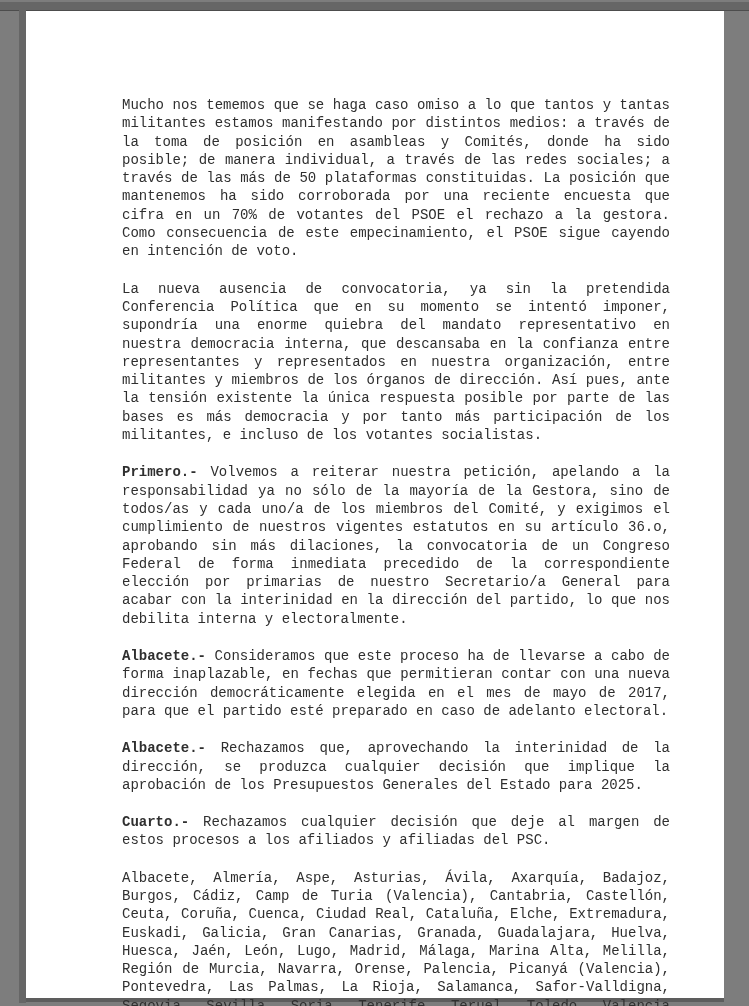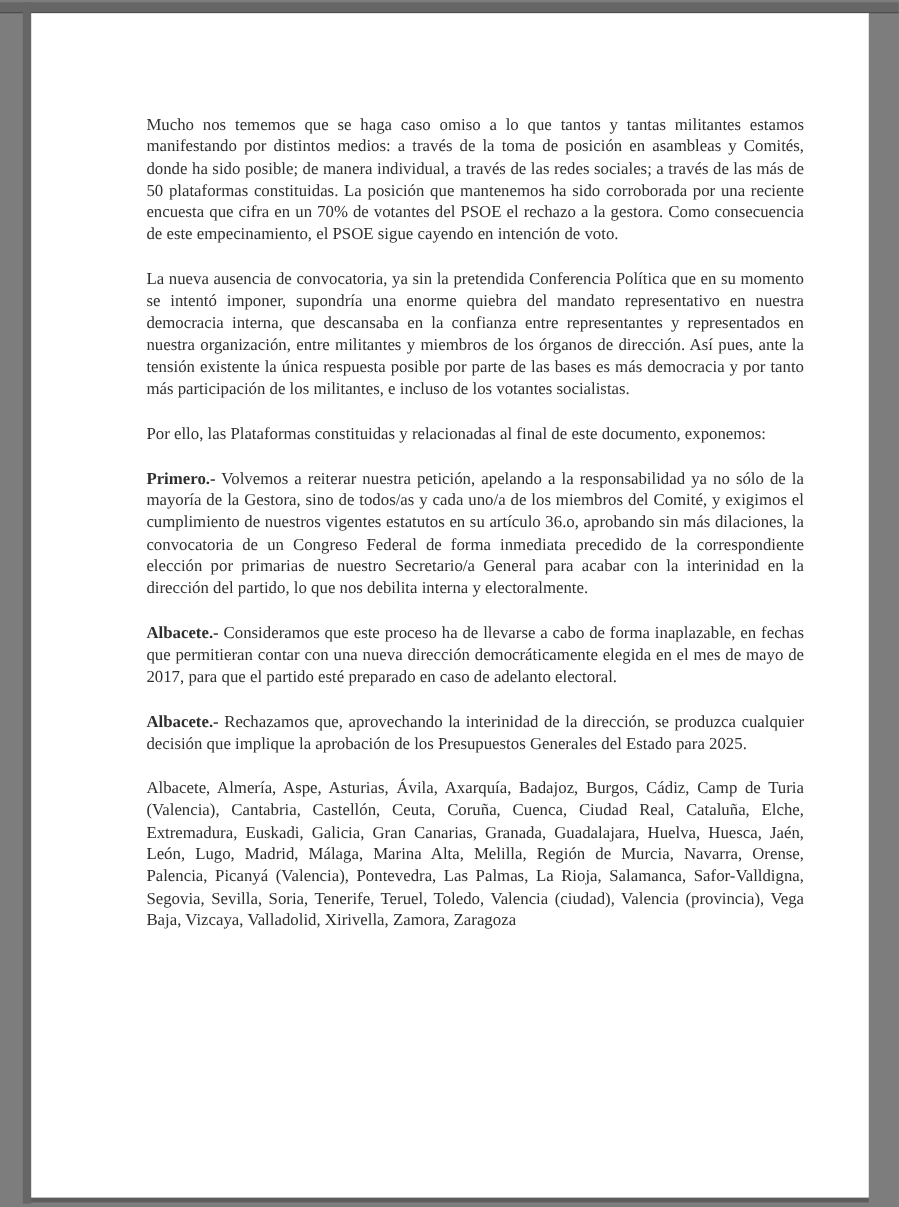--- a/index.html
+++ b/index.html
@@ -7,21 +7,21 @@
     padding: 0;
     width: 749px;
     height: 1006px;
     background: #7d7d7d;
     overflow: hidden;
   }
   .canvas {
     position: relative;
     width: 749px;
     height: 792px;
-    font-family: Liberation Serif, serif;
+    font-family: Liberation Mono, monospace;
   }
   
   .top-shadow {
     position: absolute;
     left: 0;
     top: 2px;
     width: 749px;
     height: 8px;
     background: #666666;
     border-bottom: 1px solid #4d4d4d;
@@ -68,26 +68,26 @@
   <div class="top-shadow"></div>
   <div class="left-shadow"></div>
 
   <div class="page">
     <div class="content">
 
       <p class="para"><b class="lead"></b><span>Mucho nos tememos que se haga caso omiso a lo que tantos y tantas militantes estamos manifestando por distintos medios: a través de la toma de posición en asambleas y Comités, donde ha sido posible; de manera individual, a través de las redes sociales; a través de las más de 50 plataformas constituidas. La posición que mantenemos ha sido corroborada por una reciente encuesta que cifra en un 70% de votantes del PSOE el rechazo a la gestora. Como consecuencia de este empecinamiento, el PSOE sigue cayendo en intención de voto.</span></p>
 
       <p class="para"><b class="lead"></b><span>La nueva ausencia de convocatoria, ya sin la pretendida Conferencia Política que en su momento se intentó imponer, supondría una enorme quiebra del mandato representativo en nuestra democracia interna, que descansaba en la confianza entre representantes y representados en nuestra organización, entre militantes y miembros de los órganos de dirección. Así pues, ante la tensión existente la única respuesta posible por parte de las bases es más democracia y por tanto más participación de los militantes, e incluso de los votantes socialistas.</span></p>
 
-      <p class="para"><b class="lead"></b><span>Por ello, las Plataformas constituidas y relacionadas al final de este documento, exponemos:</span></p>
 
       <p class="para"><b class="lead">Primero.-</b><span> Volvemos a reiterar nuestra petición, apelando a la responsabilidad ya no sólo de la mayoría de la Gestora, sino de todos/as y cada uno/a de los miembros del Comité, y exigimos el cumplimiento de nuestros vigentes estatutos en su artículo 36.o, aprobando sin más dilaciones, la convocatoria de un Congreso Federal de forma inmediata precedido de la correspondiente elección por primarias de nuestro Secretario/a General para acabar con la interinidad en la dirección del partido, lo que nos debilita interna y electoralmente.</span></p>
 
       <p class="para"><b class="lead">Albacete.-</b><span> Consideramos que este proceso ha de llevarse a cabo de forma inaplazable, en fechas que permitieran contar con una nueva dirección democráticamente elegida en el mes de mayo de 2017, para que el partido esté preparado en caso de adelanto electoral.</span></p>
 
       <p class="para"><b class="lead">Albacete.-</b><span> Rechazamos que, aprovechando la interinidad de la dirección, se produzca cualquier decisión que implique la aprobación de los Presupuestos Generales del Estado para 2025.</span></p>
 
+      <p class="para"><b class="lead">Cuarto.-</b><span> Rechazamos cualquier decisión que deje al margen de estos procesos a los afiliados y afiliadas del PSC.</span></p>
 
       <p class="para"><b class="lead"></b><span>Albacete, Almería, Aspe, Asturias, Ávila, Axarquía, Badajoz, Burgos, Cádiz, Camp de Turia (Valencia), Cantabria, Castellón, Ceuta, Coruña, Cuenca, Ciudad Real, Cataluña, Elche, Extremadura, Euskadi, Galicia, Gran Canarias, Granada, Guadalajara, Huelva, Huesca, Jaén, León, Lugo, Madrid, Málaga, Marina Alta, Melilla, Región de Murcia, Navarra, Orense, Palencia, Picanyá (Valencia), Pontevedra, Las Palmas, La Rioja, Salamanca, Safor-Valldigna, Segovia, Sevilla, Soria, Tenerife, Teruel, Toledo, Valencia (ciudad), Valencia (provincia), Vega Baja, Vizcaya, Valladolid, Xirivella, Zamora, Zaragoza</span></p>
 
     </div>
   </div>
 </div>
 
 </body></html>

